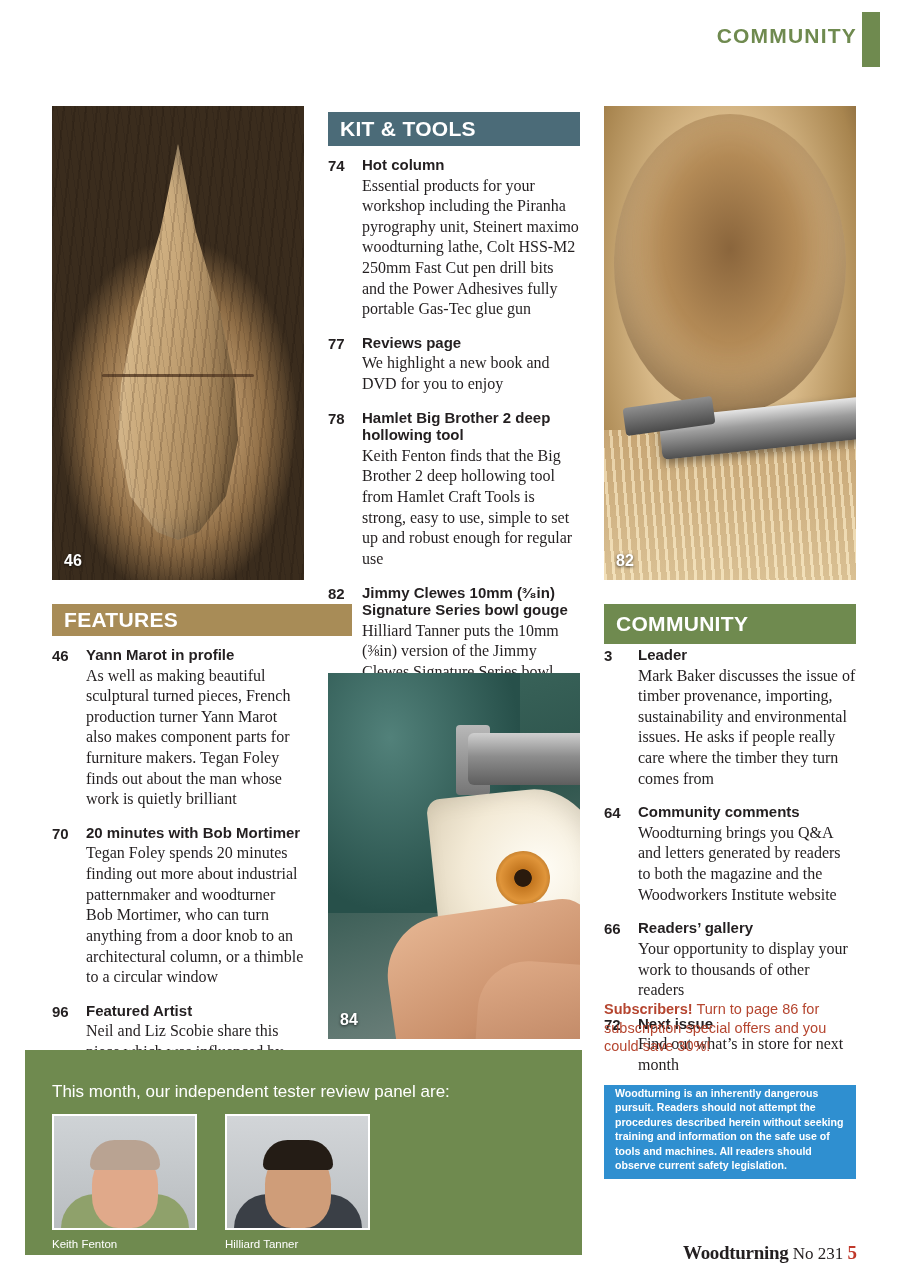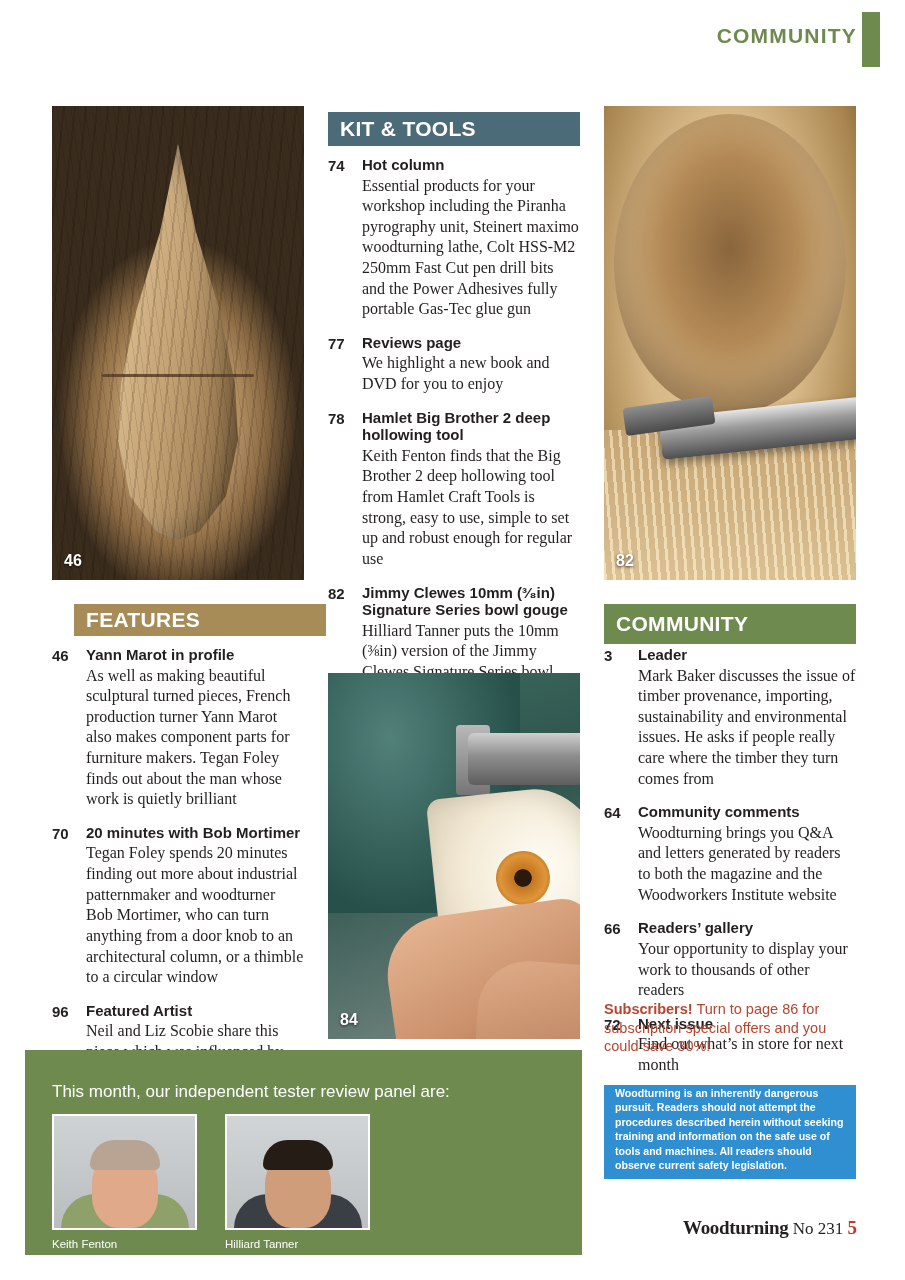--- a/index.html
+++ b/index.html
@@ -64,23 +64,22 @@
     mix-blend-mode:multiply;
   }
   .pagetag {
     position:absolute;
     font-family:"Liberation Sans", sans-serif;
     font-weight:bold; color:#ffffff; font-size:16px;
     text-shadow:0 1px 3px rgba(0,0,0,.7);
   }
 
   .features-head {
-    position:absolute; left:52px; top:604px; width:252px; height:32px;
+    position:absolute; left:52px; top:604px; width:300px; height:32px;
     background:#a88c57;
-    margin-left:22px;
   }
   .col-left { position:absolute; left:52px; top:646px; width:252px; }
 
   
   .kit-head {
     position:absolute; left:328px; top:112px; width:252px; height:34px;
     background:#4b6b78;
   }
   .col-mid { position:absolute; left:328px; top:156px; width:252px; }
 
@@ -199,21 +198,21 @@
     position:absolute; left:604px; top:1085px; width:252px; height:94px;
     background:#2f8fd0;
     color:#ffffff;
     font-family:"Liberation Sans", sans-serif;
     font-size:10.6px; line-height:1.36; font-weight:bold;
     padding:1px 11px;
   }
 
   
   .brand{
-    position:absolute; right:48px; bottom:41px;
+    position:absolute; right:48px; bottom:16px;
     font-family:"Liberation Serif", serif;
     font-size:17px; color:#231f20;
   }
   .brand .wt { font-weight:bold; font-size:19px; letter-spacing:-0.3px; }
   .brand .pg { font-weight:bold; color:#c0392b; font-size:19px; }
 
   
   .panel{
     position:absolute; left:25px; top:1050px; width:557px; height:205px;
     background:#6f8a4f;

